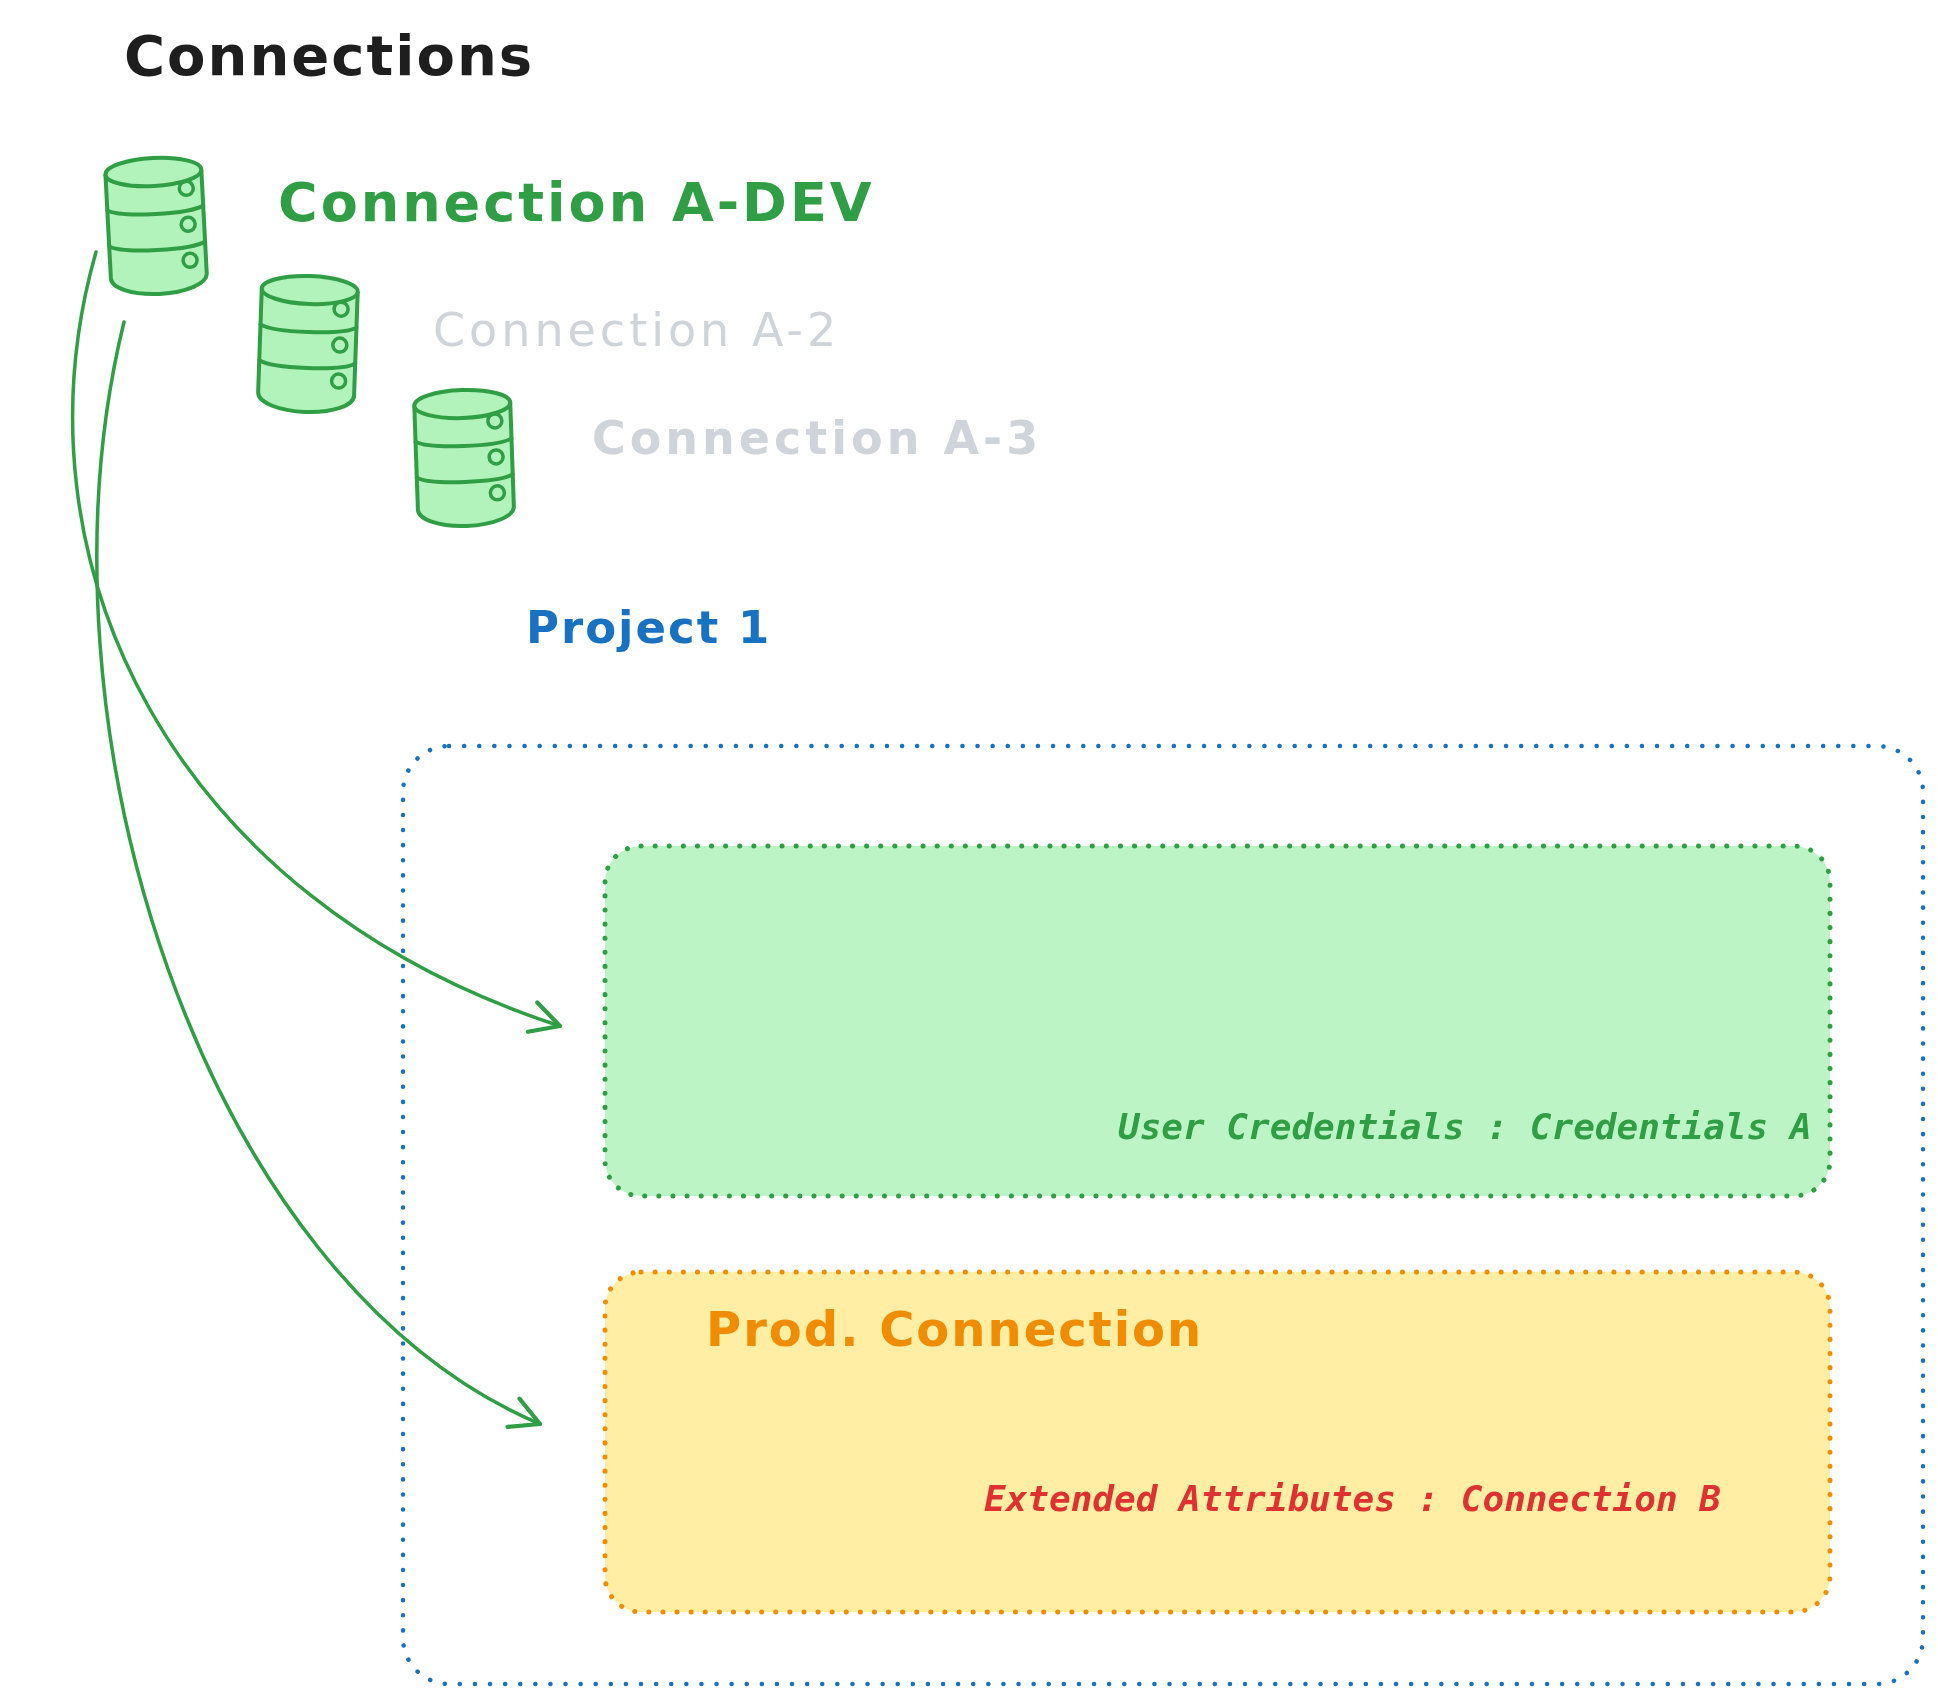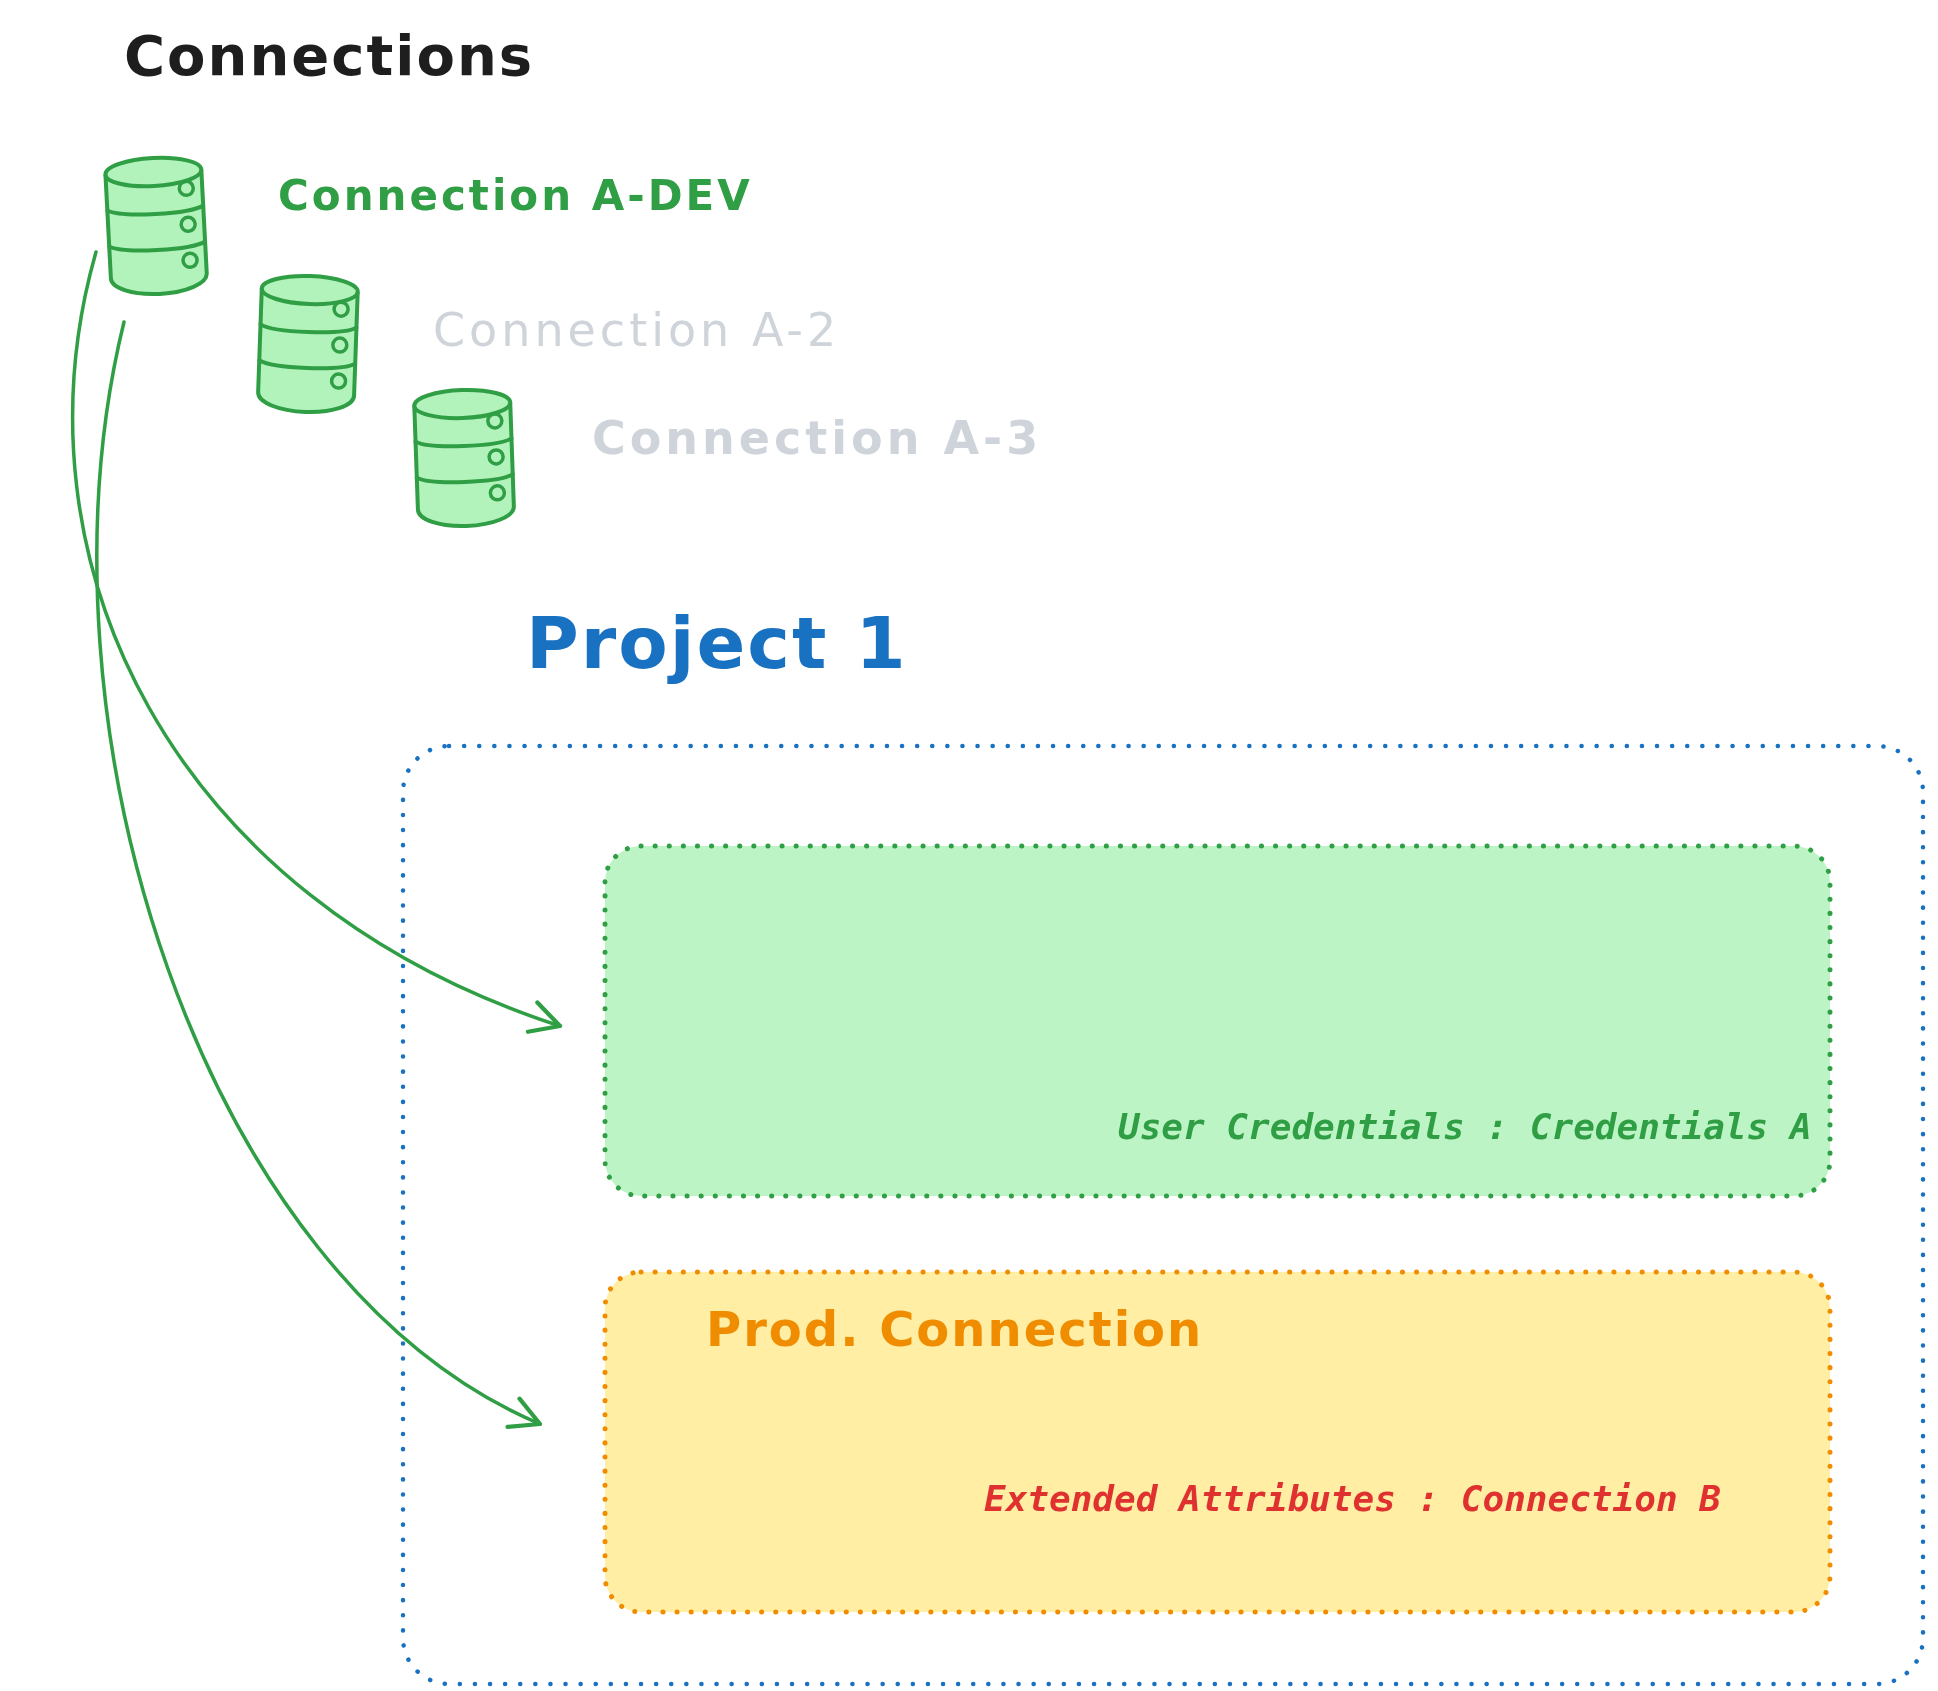--- a/index.html
+++ b/index.html
@@ -15,36 +15,36 @@
 
   .t { position: absolute; white-space: nowrap; line-height: 1.15; margin-left: 40px; }
 
   .title-connections {
     left: 84px; top: 24px;
     font-size: 56px; font-weight: 700;
     color: #1e1e1e; letter-spacing: 2px;
   }
   .conn-a-dev {
     left: 238px; top: 172px;
-    font-size: 42px; font-weight: 600;
+    font-size: 54px; font-weight: 600;
     color: #2f9e44; letter-spacing: 3px;
   }
   .conn-a-2 {
     left: 393px; top: 304px;
     font-size: 46px; font-weight: 400;
     color: #ced4da; letter-spacing: 4px;
   }
   .conn-a-3 {
     left: 552px; top: 412px;
     font-size: 46px; font-weight: 600;
     color: #ced4da; letter-spacing: 4px;
   }
   .project-title {
     left: 486px; top: 602px;
-    font-size: 72px; font-weight: 600;
+    font-size: 45px; font-weight: 600;
     color: #1971c2; letter-spacing: 2px;
   }
   .dev-name {
     left: 663px; top: 876px;
     font-size: 48px; font-weight: 600;
     color: #2f9e44; letter-spacing: 2px;
   }
   .prod-name {
     left: 666px; top: 1302px;
     font-size: 48px; font-weight: 600;

